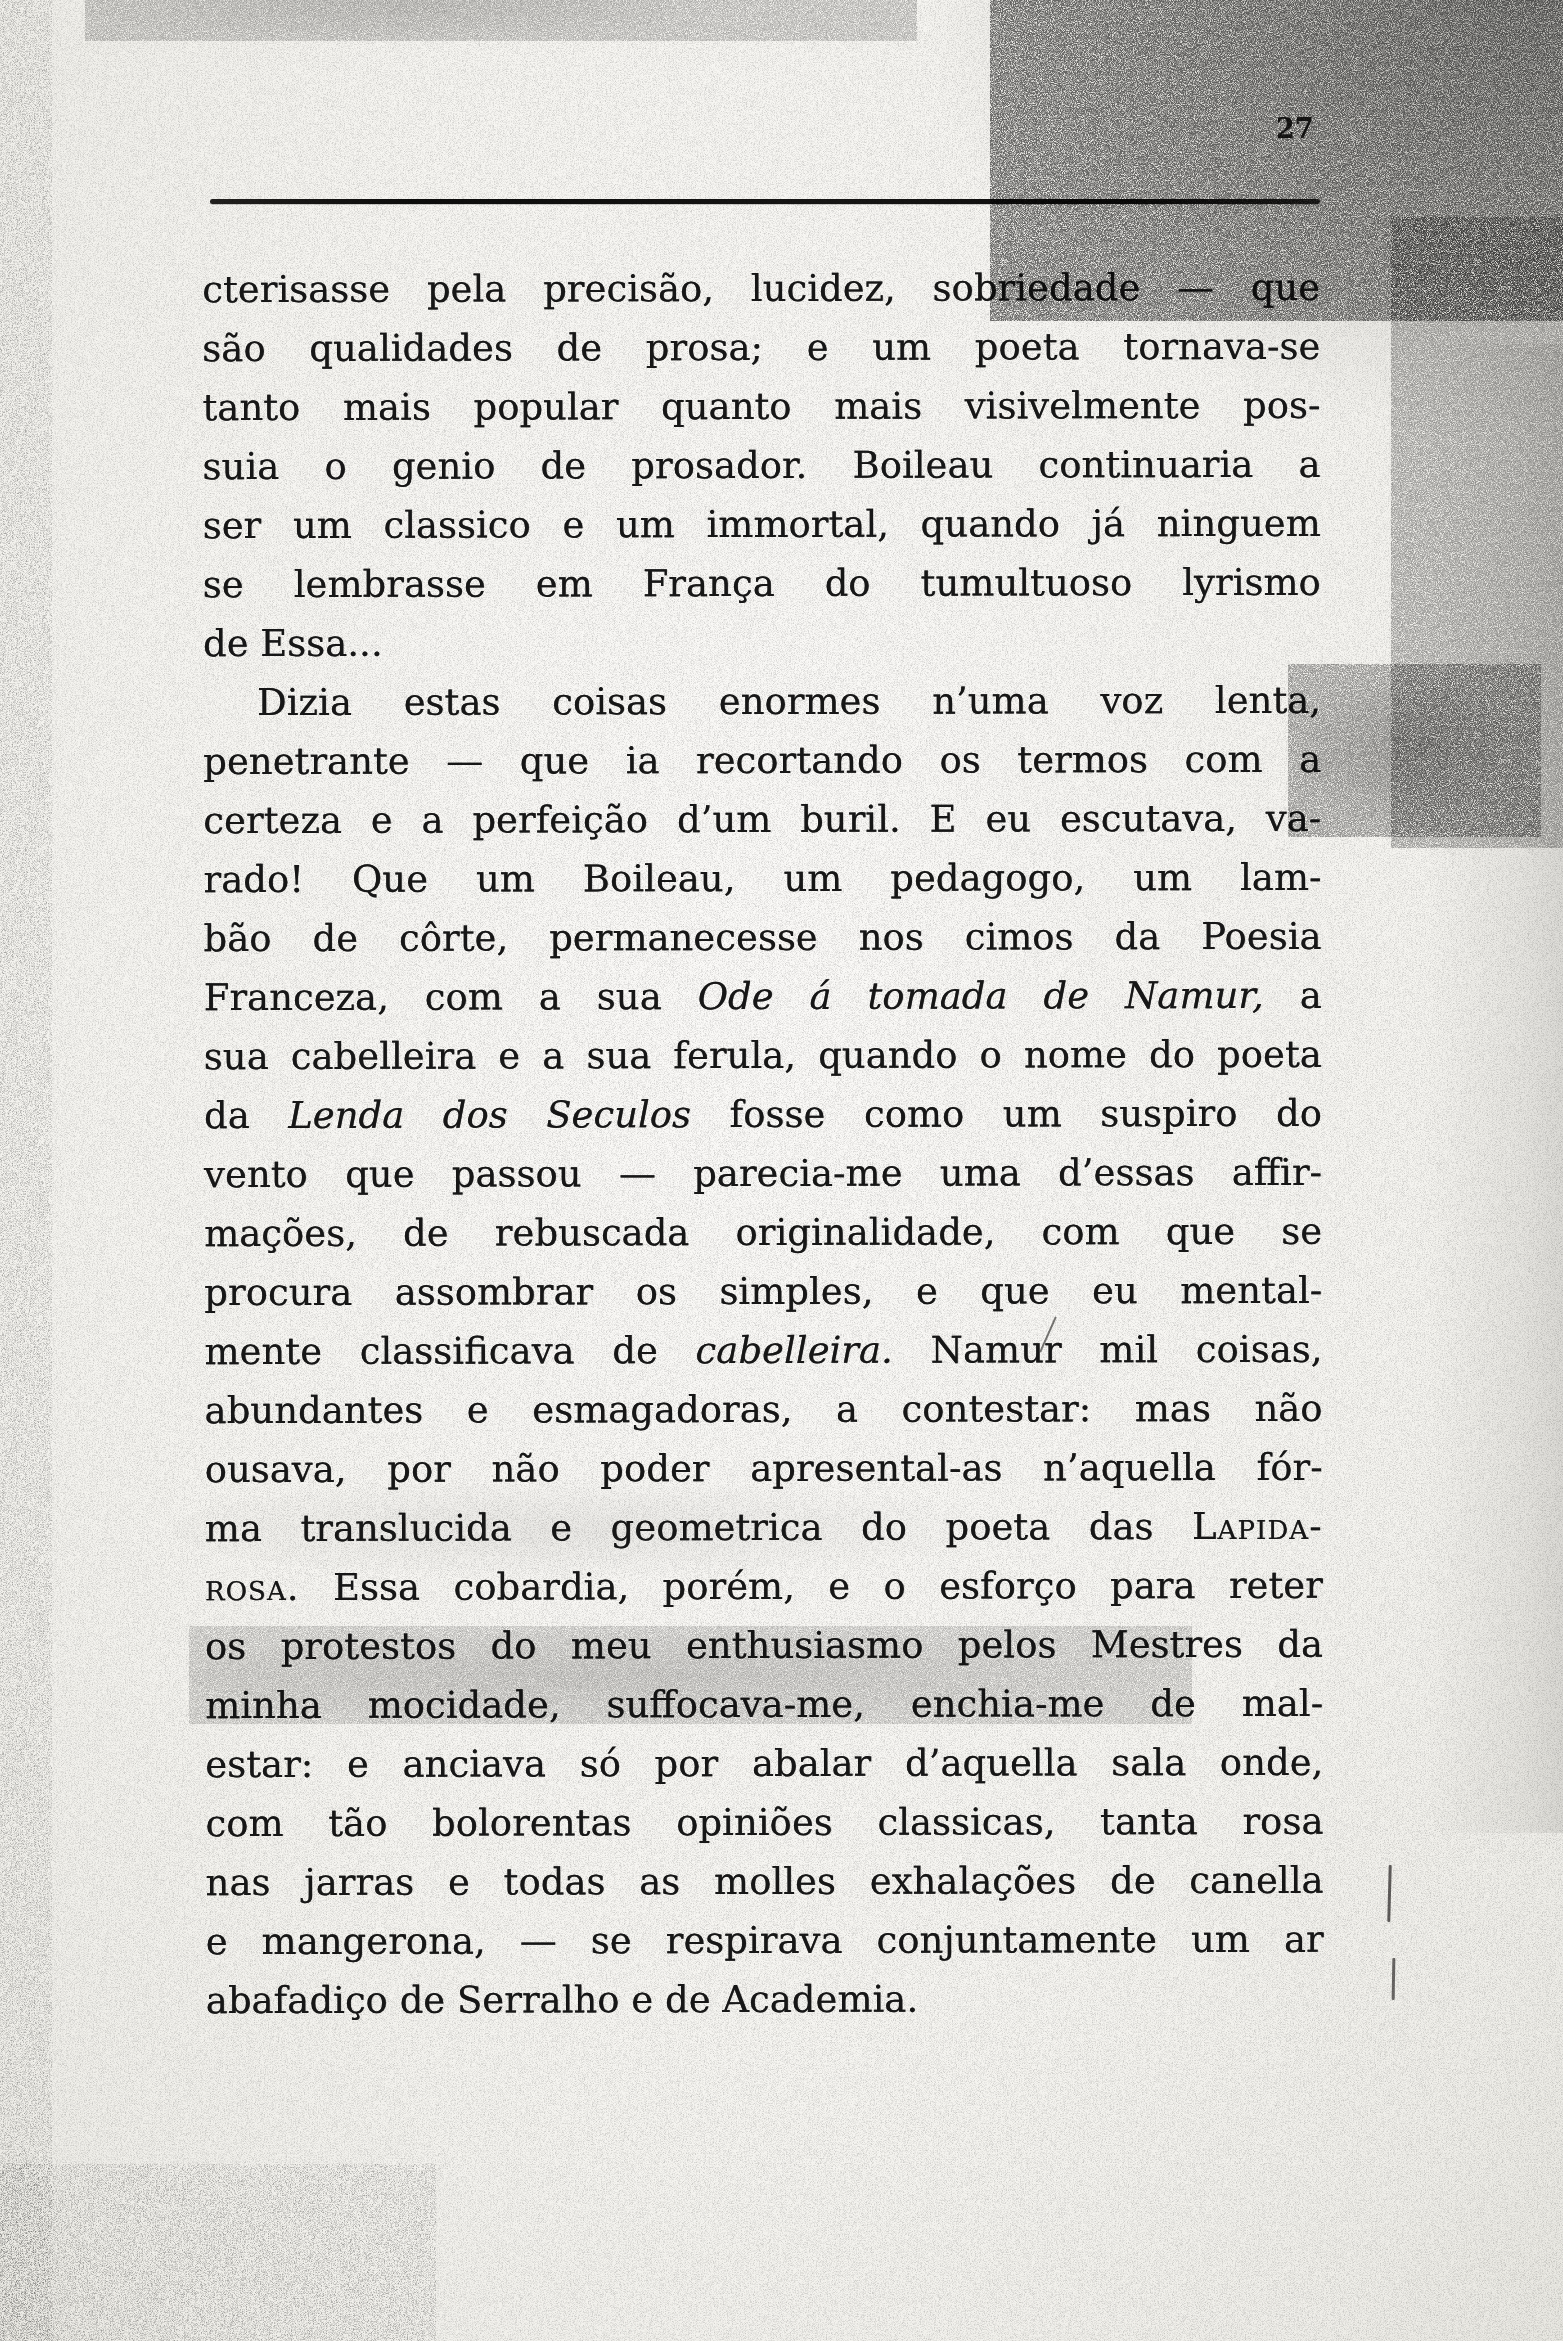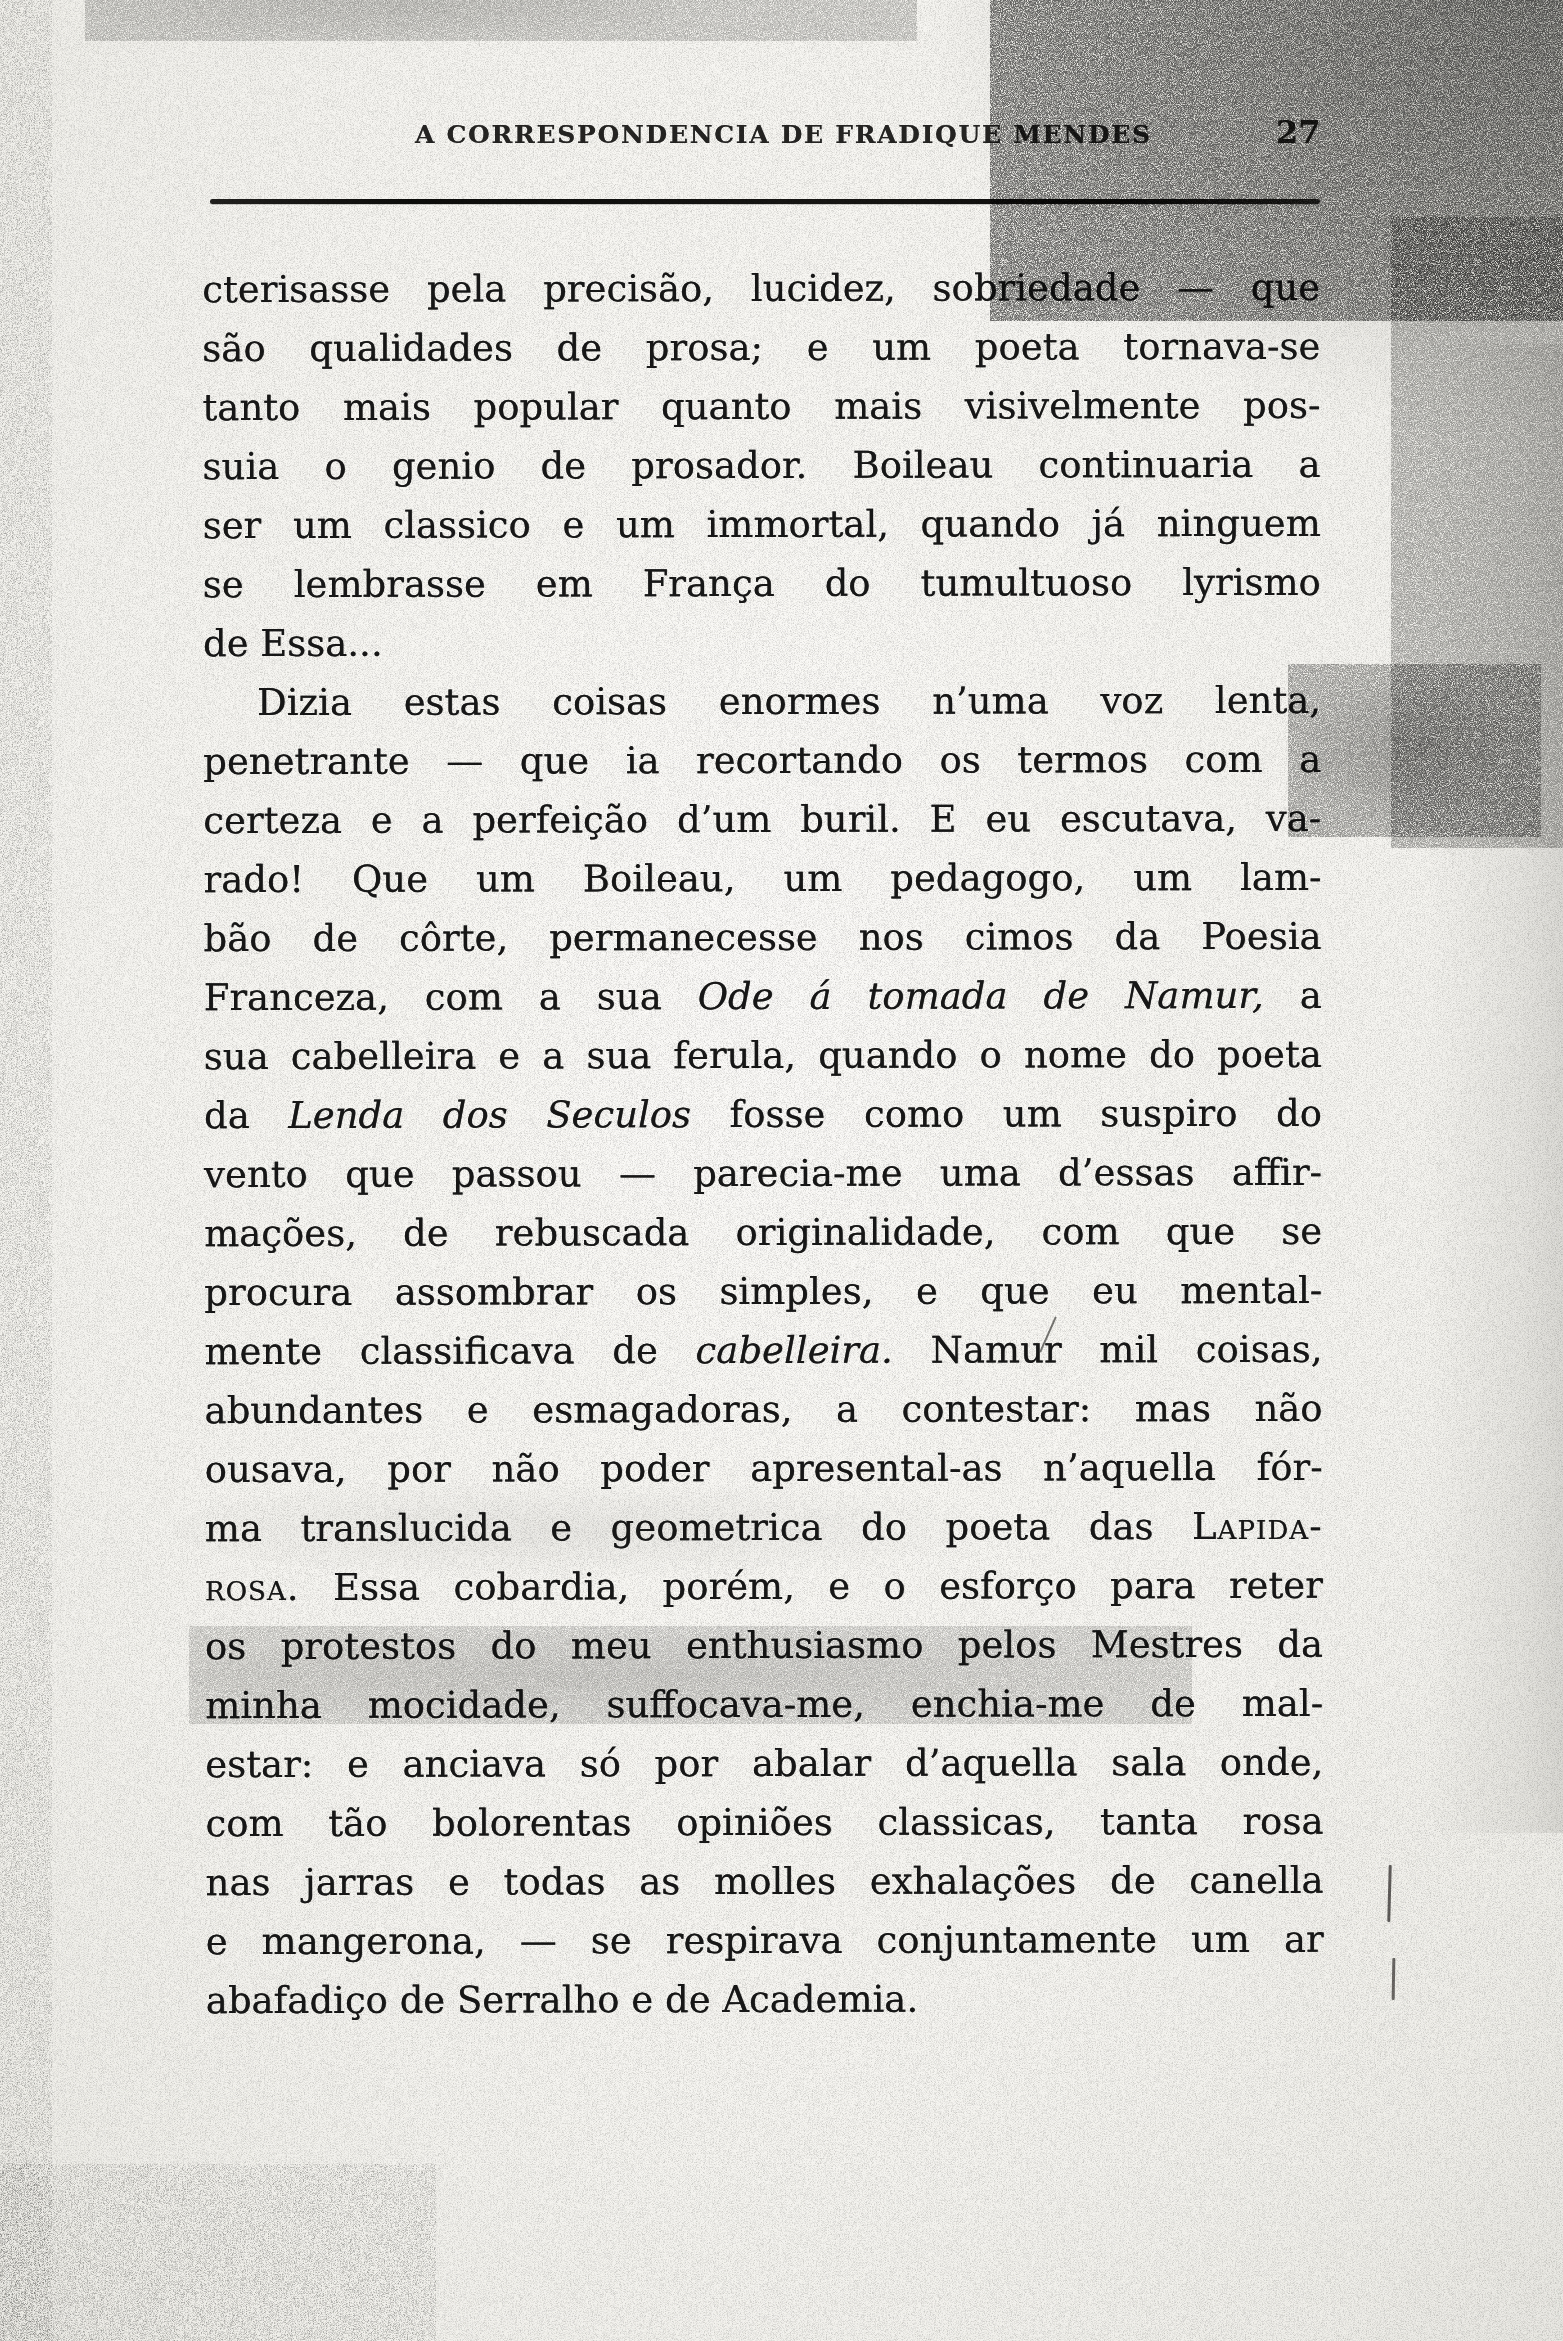--- a/index.html
+++ b/index.html
@@ -31,21 +31,21 @@
     background:radial-gradient(ellipse at 50% 30%, rgba(110,108,104,0.14), rgba(110,108,104,0) 75%);}
 
   .header-title{
     position:absolute;left:415px;top:120px;
     font-size:25px;font-weight:700;letter-spacing:1.7px;
     color:#262524;white-space:nowrap;
     text-shadow:0 0 0.6px rgba(30,30,30,.6);
   }
   .page-number{
     position:absolute;left:1276px;top:113px;
-    font-size:32px;font-weight:700;color:#232220;
+    font-size:27px;font-weight:700;color:#232220;
     text-shadow:0 0 0.6px rgba(30,30,30,.6);
   }
   .header-rule{
     position:absolute;left:210px;top:199px;width:1110px;height:5.2px;
     background:linear-gradient(90deg,#23211f 0%,#0d0d0c 18%,#171615 55%,#0f0e0d 82%,#2a2826 100%);
     border-radius:2.3px;
     box-shadow:0 0.6px 0.6px rgba(40,40,40,.4);
   }
 
   .text-block{
@@ -75,21 +75,20 @@
 
 <div class="page">
 
   <div class="corner-tr"></div>
   <div class="edge-r"></div>
   <div class="smudge-a"></div>
   <div class="smudge-b"></div>
   <div class="smudge-c"></div>
   <div class="smudge-d"></div>
 
-  <div class="header-title">A CORRESPONDENCIA DE FRADIQUE MENDES</div>
   <div class="page-number">27</div>
   <div class="header-rule"></div>
 
   <div class="text-block">
       <div class="line"><span>cterisasse pela precisão, lucidez, sobriedade — que</span></div>
       <div class="line"><span>são qualidades de prosa; e um poeta tornava-se</span></div>
       <div class="line"><span>tanto mais popular quanto mais visivelmente pos-</span></div>
       <div class="line"><span>suia o genio de prosador. Boileau continuaria a</span></div>
       <div class="line"><span>ser um classico e um immortal, quando já ninguem</span></div>
       <div class="line"><span>se lembrasse em França do tumultuoso lyrismo</span></div>

